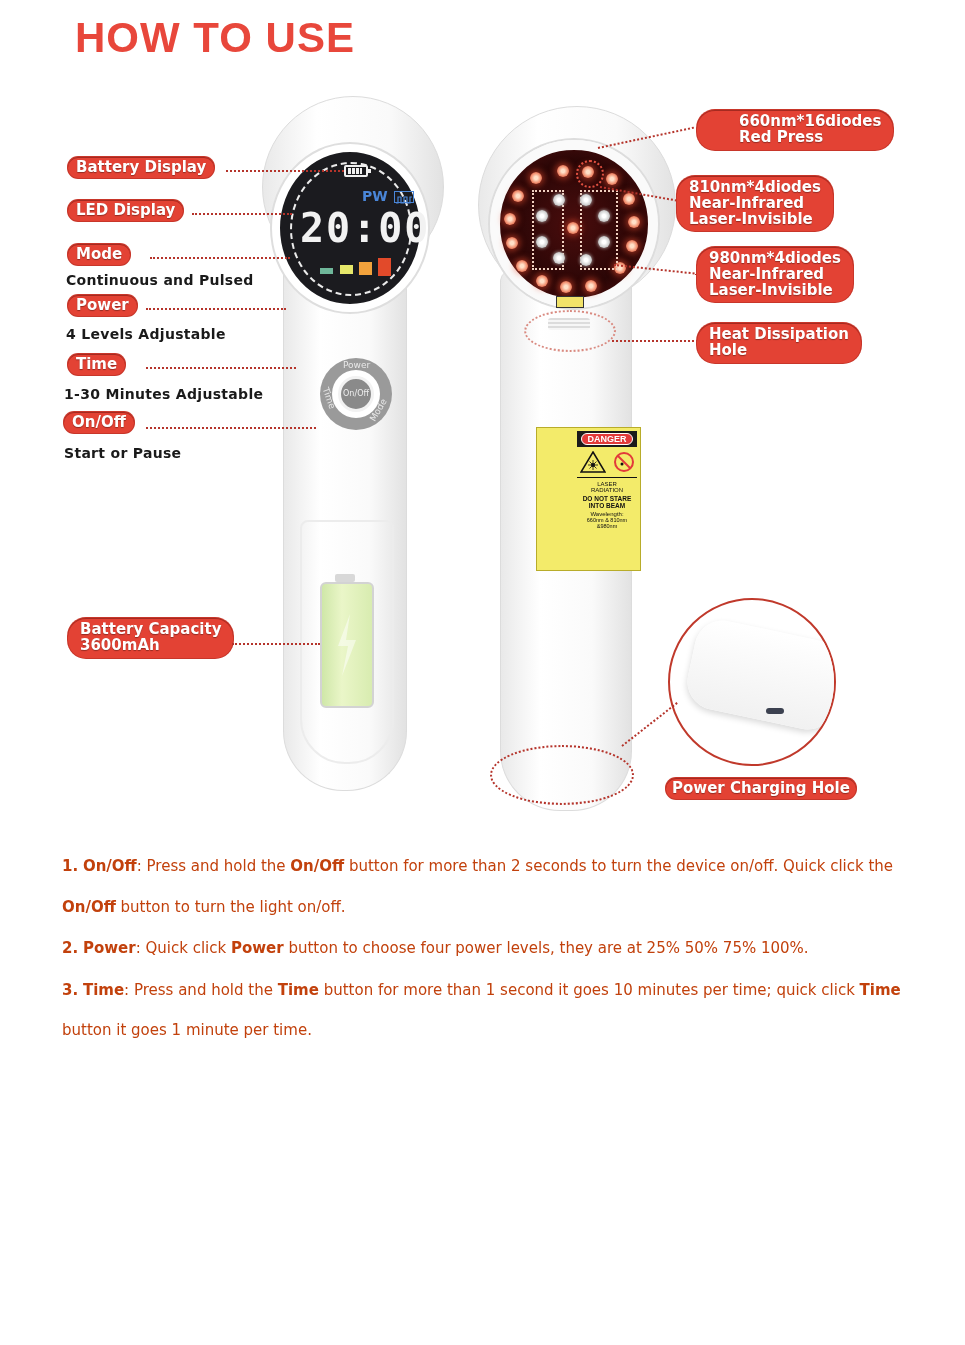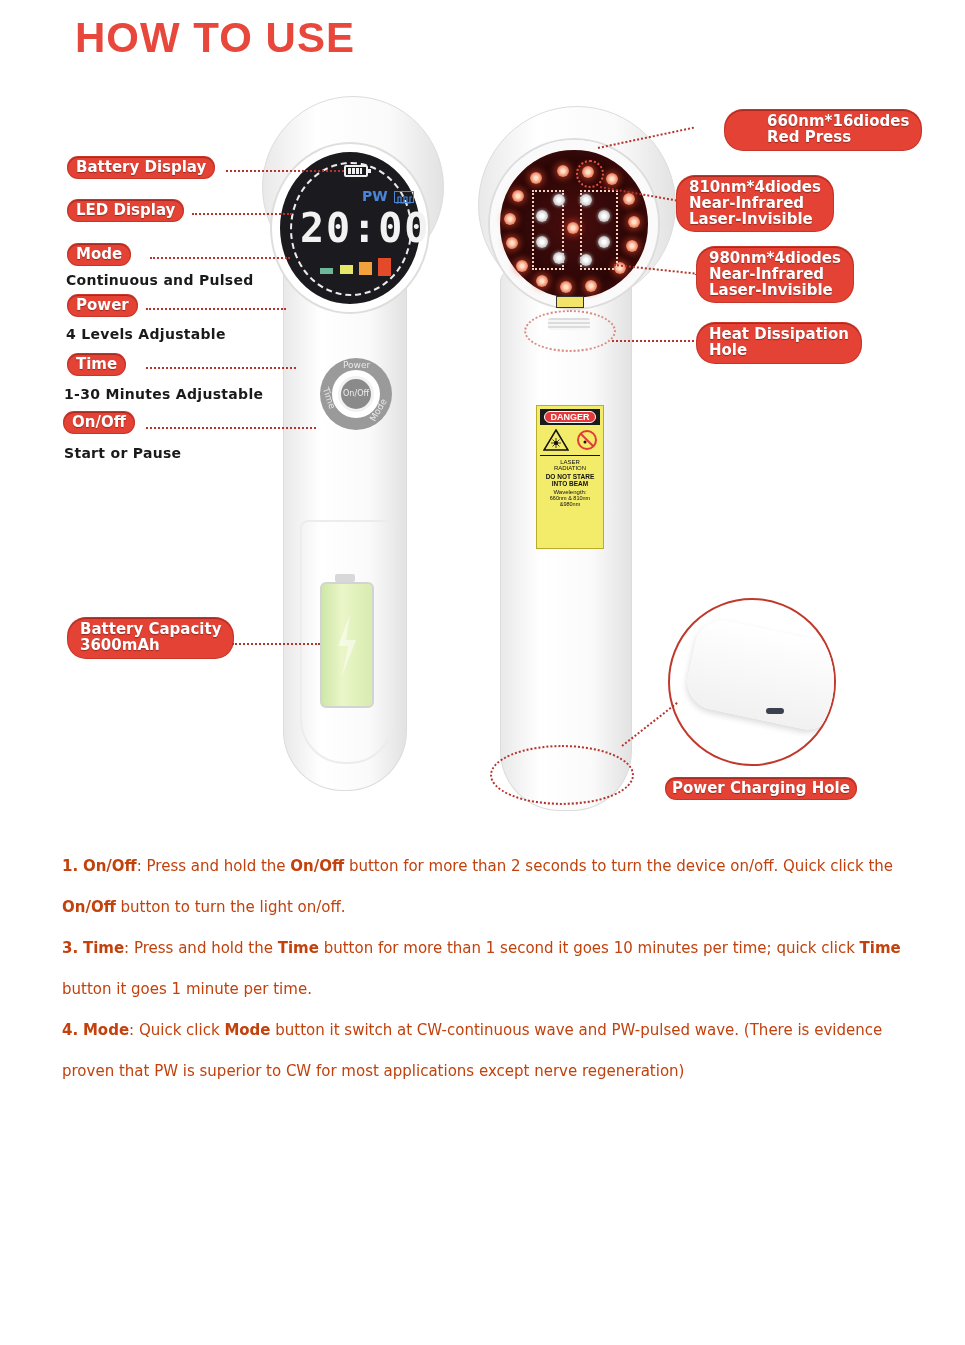--- a/index.html
+++ b/index.html
@@ -142,21 +142,21 @@
   <div class="diode ir" style="left:580px;top:194px;"></div>
   <div class="diode ir" style="left:598px;top:210px;"></div>
   <div class="diode ir" style="left:598px;top:236px;"></div>
   <div class="diode ir" style="left:580px;top:254px;"></div>
 
   <div style="position:absolute;left:556px;top:296px;width:26px;height:10px;background:#f2e36a;border:1px solid #333;"></div>
 
   <div class="ellipse-dots" style="left:524px;top:310px;width:88px;height:38px;border-color:#d98a80;"></div>
   <div style="position:absolute;left:548px;top:318px;width:42px;height:12px;background:repeating-linear-gradient(180deg,#dcdcdc 0 2px,#f6f6f6 2px 4px);border-radius:3px;"></div>
 
-  <div class="danger" style="left:536px;top:405px;width:66px;height:142px;">
+  <div class="danger" style="left:536px;top:427px;width:66px;height:142px;padding-left:37px;">
     <div style="margin:3px 3px 0 3px;background:#1a1a1a;padding:2px 0;">
       <div style="background:#e23a3a;color:#fff;font-weight:bold;font-size:9px;border-radius:8px;margin:0 4px;border:1px solid #fff;">DANGER</div>
     </div>
     <div style="display:flex;justify-content:space-around;margin:4px 2px;">
       <svg width="26" height="22" viewBox="0 0 26 22">
           <polygon points="13,1 25,21 1,21" fill="#f3eb6a" stroke="#111" stroke-width="1.5"></polygon>
           <circle cx="13" cy="14" r="2" fill="#111"></circle>
           <g stroke="#111" stroke-width="0.8">
             <line x1="13" y1="9" x2="13" y2="19"></line>
             <line x1="8" y1="14" x2="18" y2="14"></line>
@@ -183,21 +183,21 @@
   <div class="ellipse-dots" style="left:490px;top:745px;width:140px;height:56px;border-color:#b5342b;"></div>
 
   <div style="position:absolute;left:668px;top:598px;width:164px;height:164px;border-radius:50%;border:2px solid #c0392b;background:#ffffff;overflow:hidden;">
     <div style="position:absolute;left:20px;top:30px;width:150px;height:90px;border-radius:28px 20px 28px 28px;background:linear-gradient(180deg,#ffffff,#f1f1f1);box-shadow:0 3px 6px rgba(0,0,0,0.15);transform:rotate(12deg);"></div>
     <div style="position:absolute;left:96px;top:108px;width:18px;height:6px;border-radius:3px;background:#3c4150;"></div>
   </div>
   <div class="dots" style="left:622px;top:745px;width:70px;transform:rotate(-38deg);transform-origin:left;"></div>
 </div>
 
 <div class="dots" style="left:598px;top:147px;width:98px;transform:rotate(-12deg);transform-origin:left;"></div>
-<div class="pill lg" style="left:725px;top:110px;padding-left:42px;">
+<div class="pill lg" style="left:697px;top:110px;padding-left:42px;">
   <div>660nm*16diodes</div>
   <div>Red Press</div>
 </div>
 
 <div class="dots" style="left:600px;top:186px;width:98px;transform:rotate(10deg);transform-origin:left;"></div>
 <div class="pill lg" style="left:677px;top:176px;">
   <div>810nm*4diodes</div>
   <div>Near-Infrared</div>
   <div>Laser-Invisible</div>
 </div>
@@ -215,18 +215,18 @@
   <div>Hole</div>
 </div>
 
 <div class="pill sm" style="left:666px;top:778px;font-size:15px;padding:3px 6px;">Power Charging Hole</div>
 
 <div class="abs instructions">
   <p>
     <b>1.</b> <b>On/Off</b><span>: Press and hold the </span><b>On/Off</b><span> button for more than 2 seconds to turn the device on/off. Quick click the </span><b>On/Off</b><span> button to turn the light on/off.</span>
   </p>
   <p>
+    <b>2.</b> <b>Power</b><span>: Quick click </span><b>Power</b><span> button to choose four power levels, they are at 25% 50% 75% 100%.</span>
+  </p>
+  <p>
     <b>3.</b> <b>Time</b><span>: Press and hold the </span><b>Time</b><span> button for more than 1 second it goes 10 minutes per time; quick click </span><b>Time</b><span> button it goes 1 minute per time.</span>
   </p>
-  <p>
-    <b>4.</b> <b>Mode</b><span>: Quick click </span><b>Mode</b><span> button it switch at CW-continuous wave and PW-pulsed wave. (There is evidence proven that PW is superior to CW for most applications except nerve regeneration)</span>
-  </p>
 </div>
 
 </body></html>

